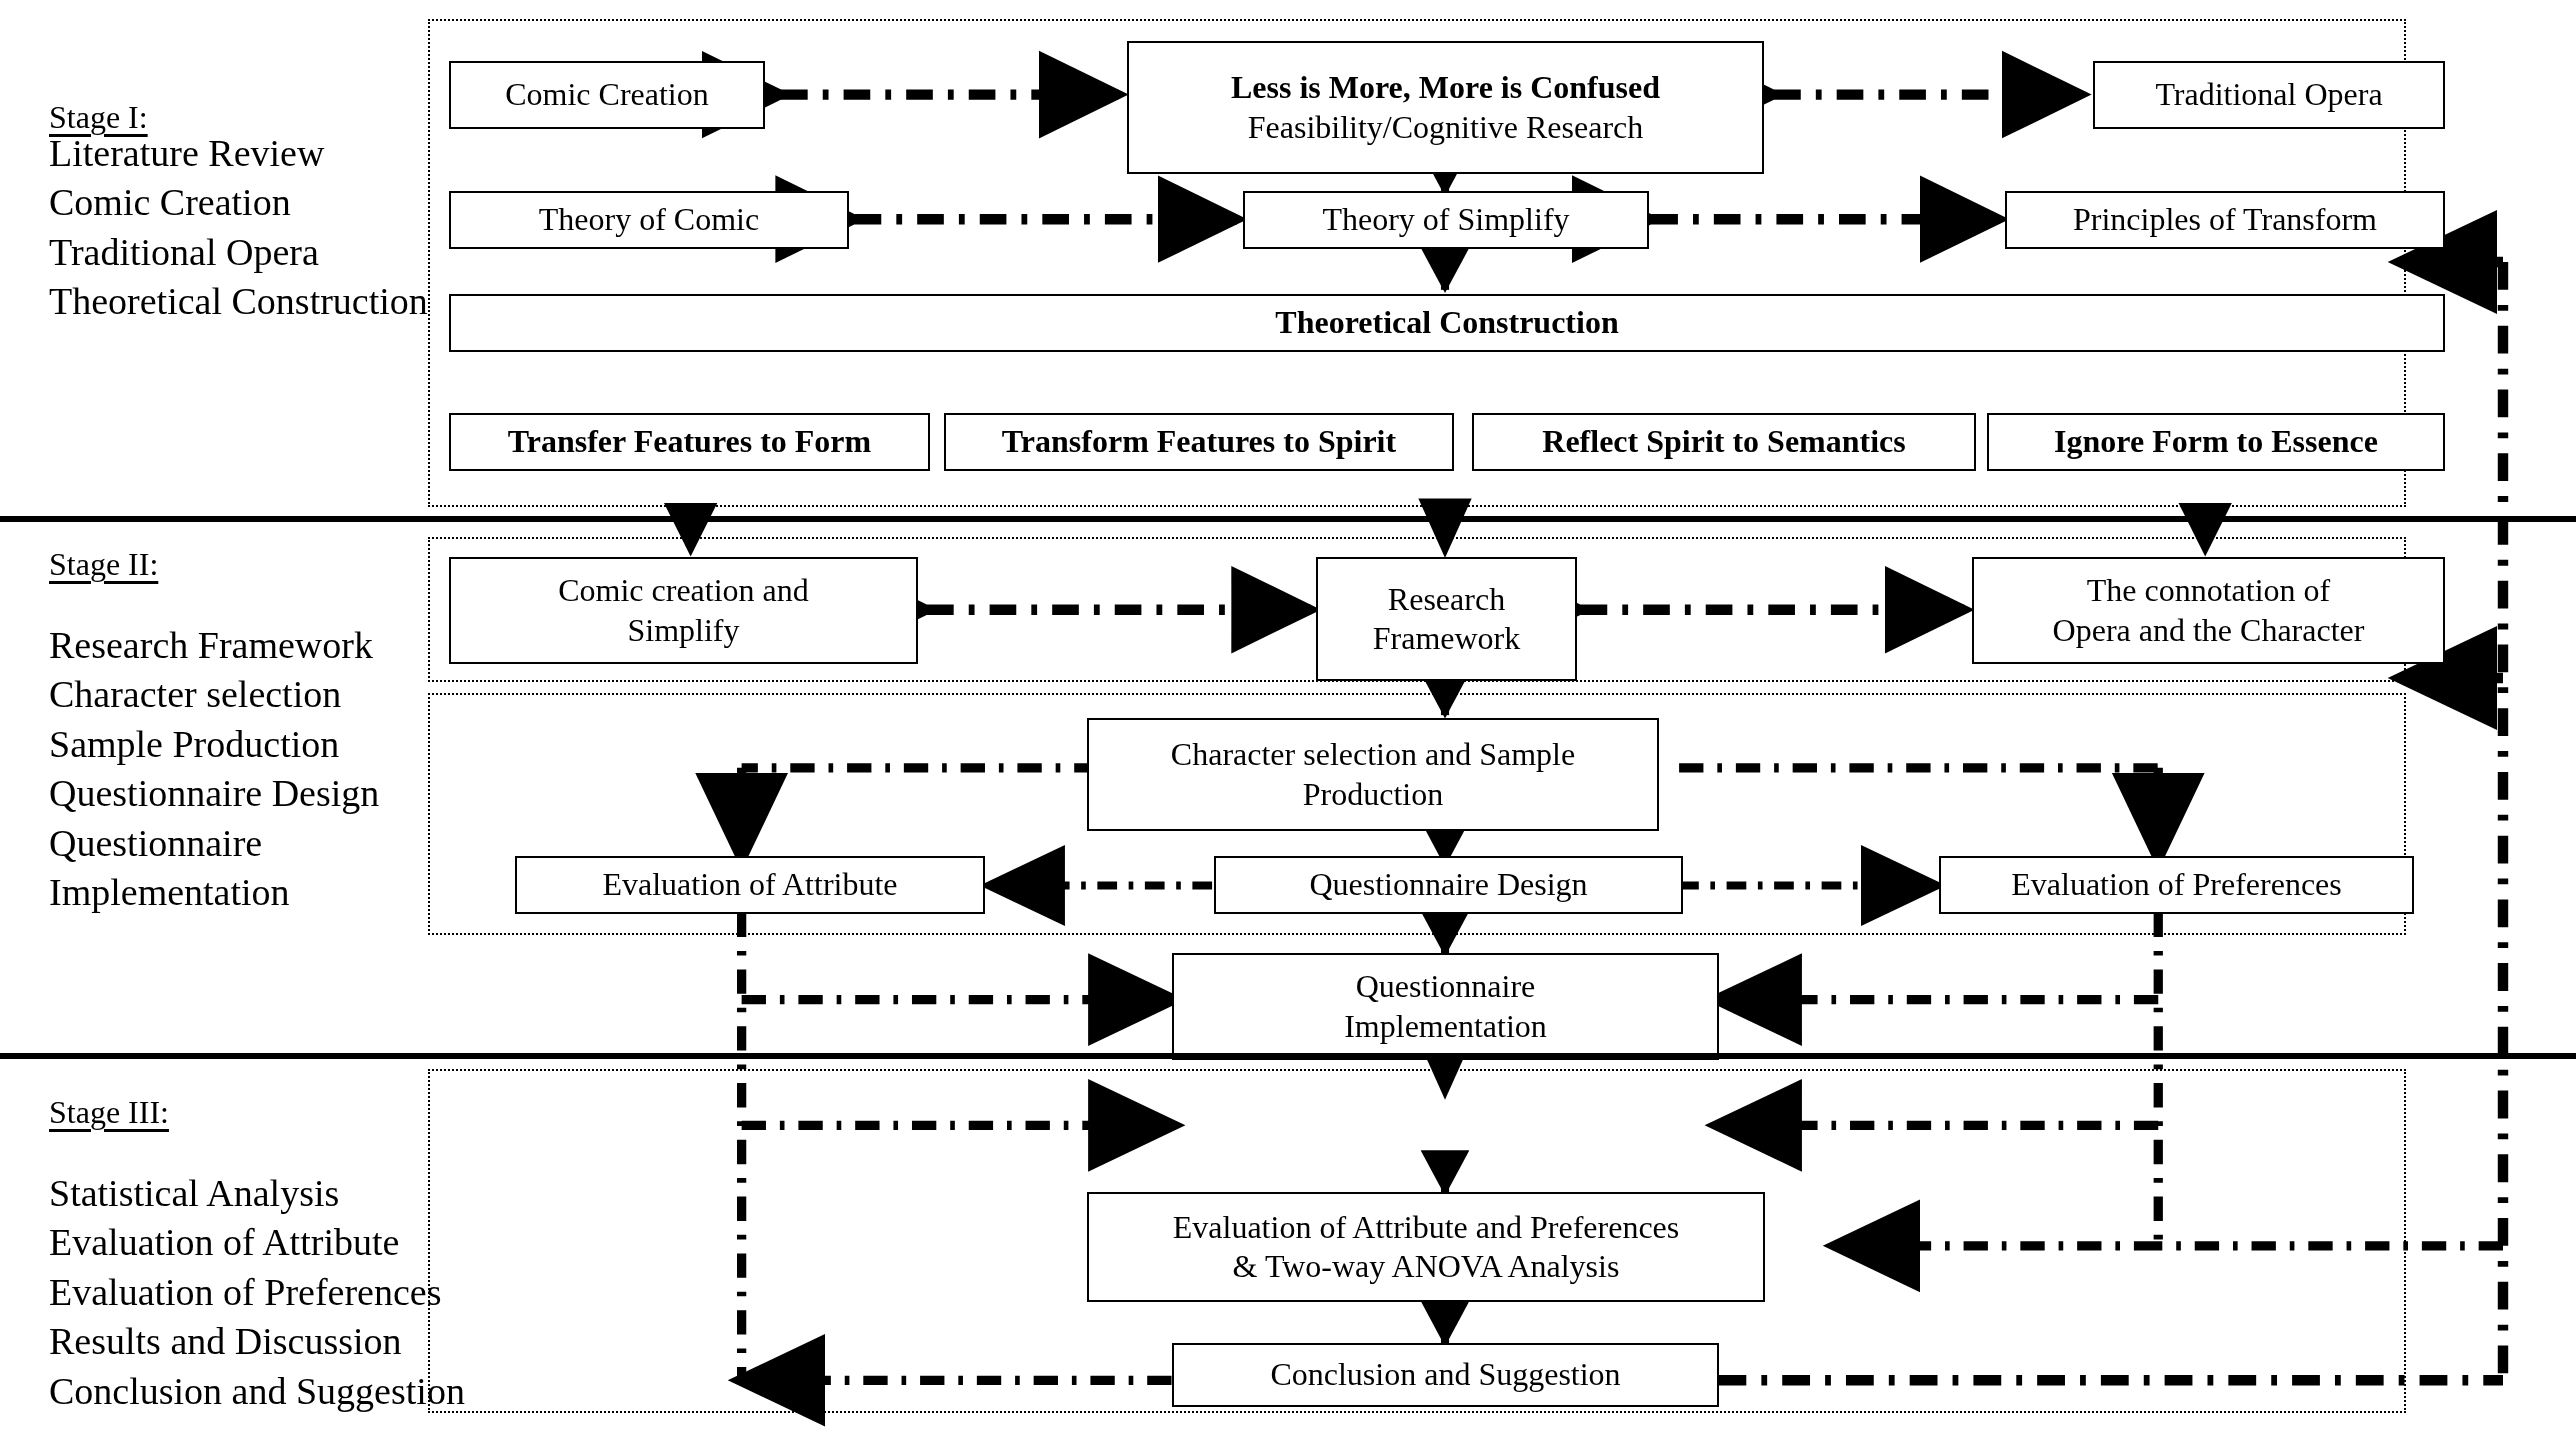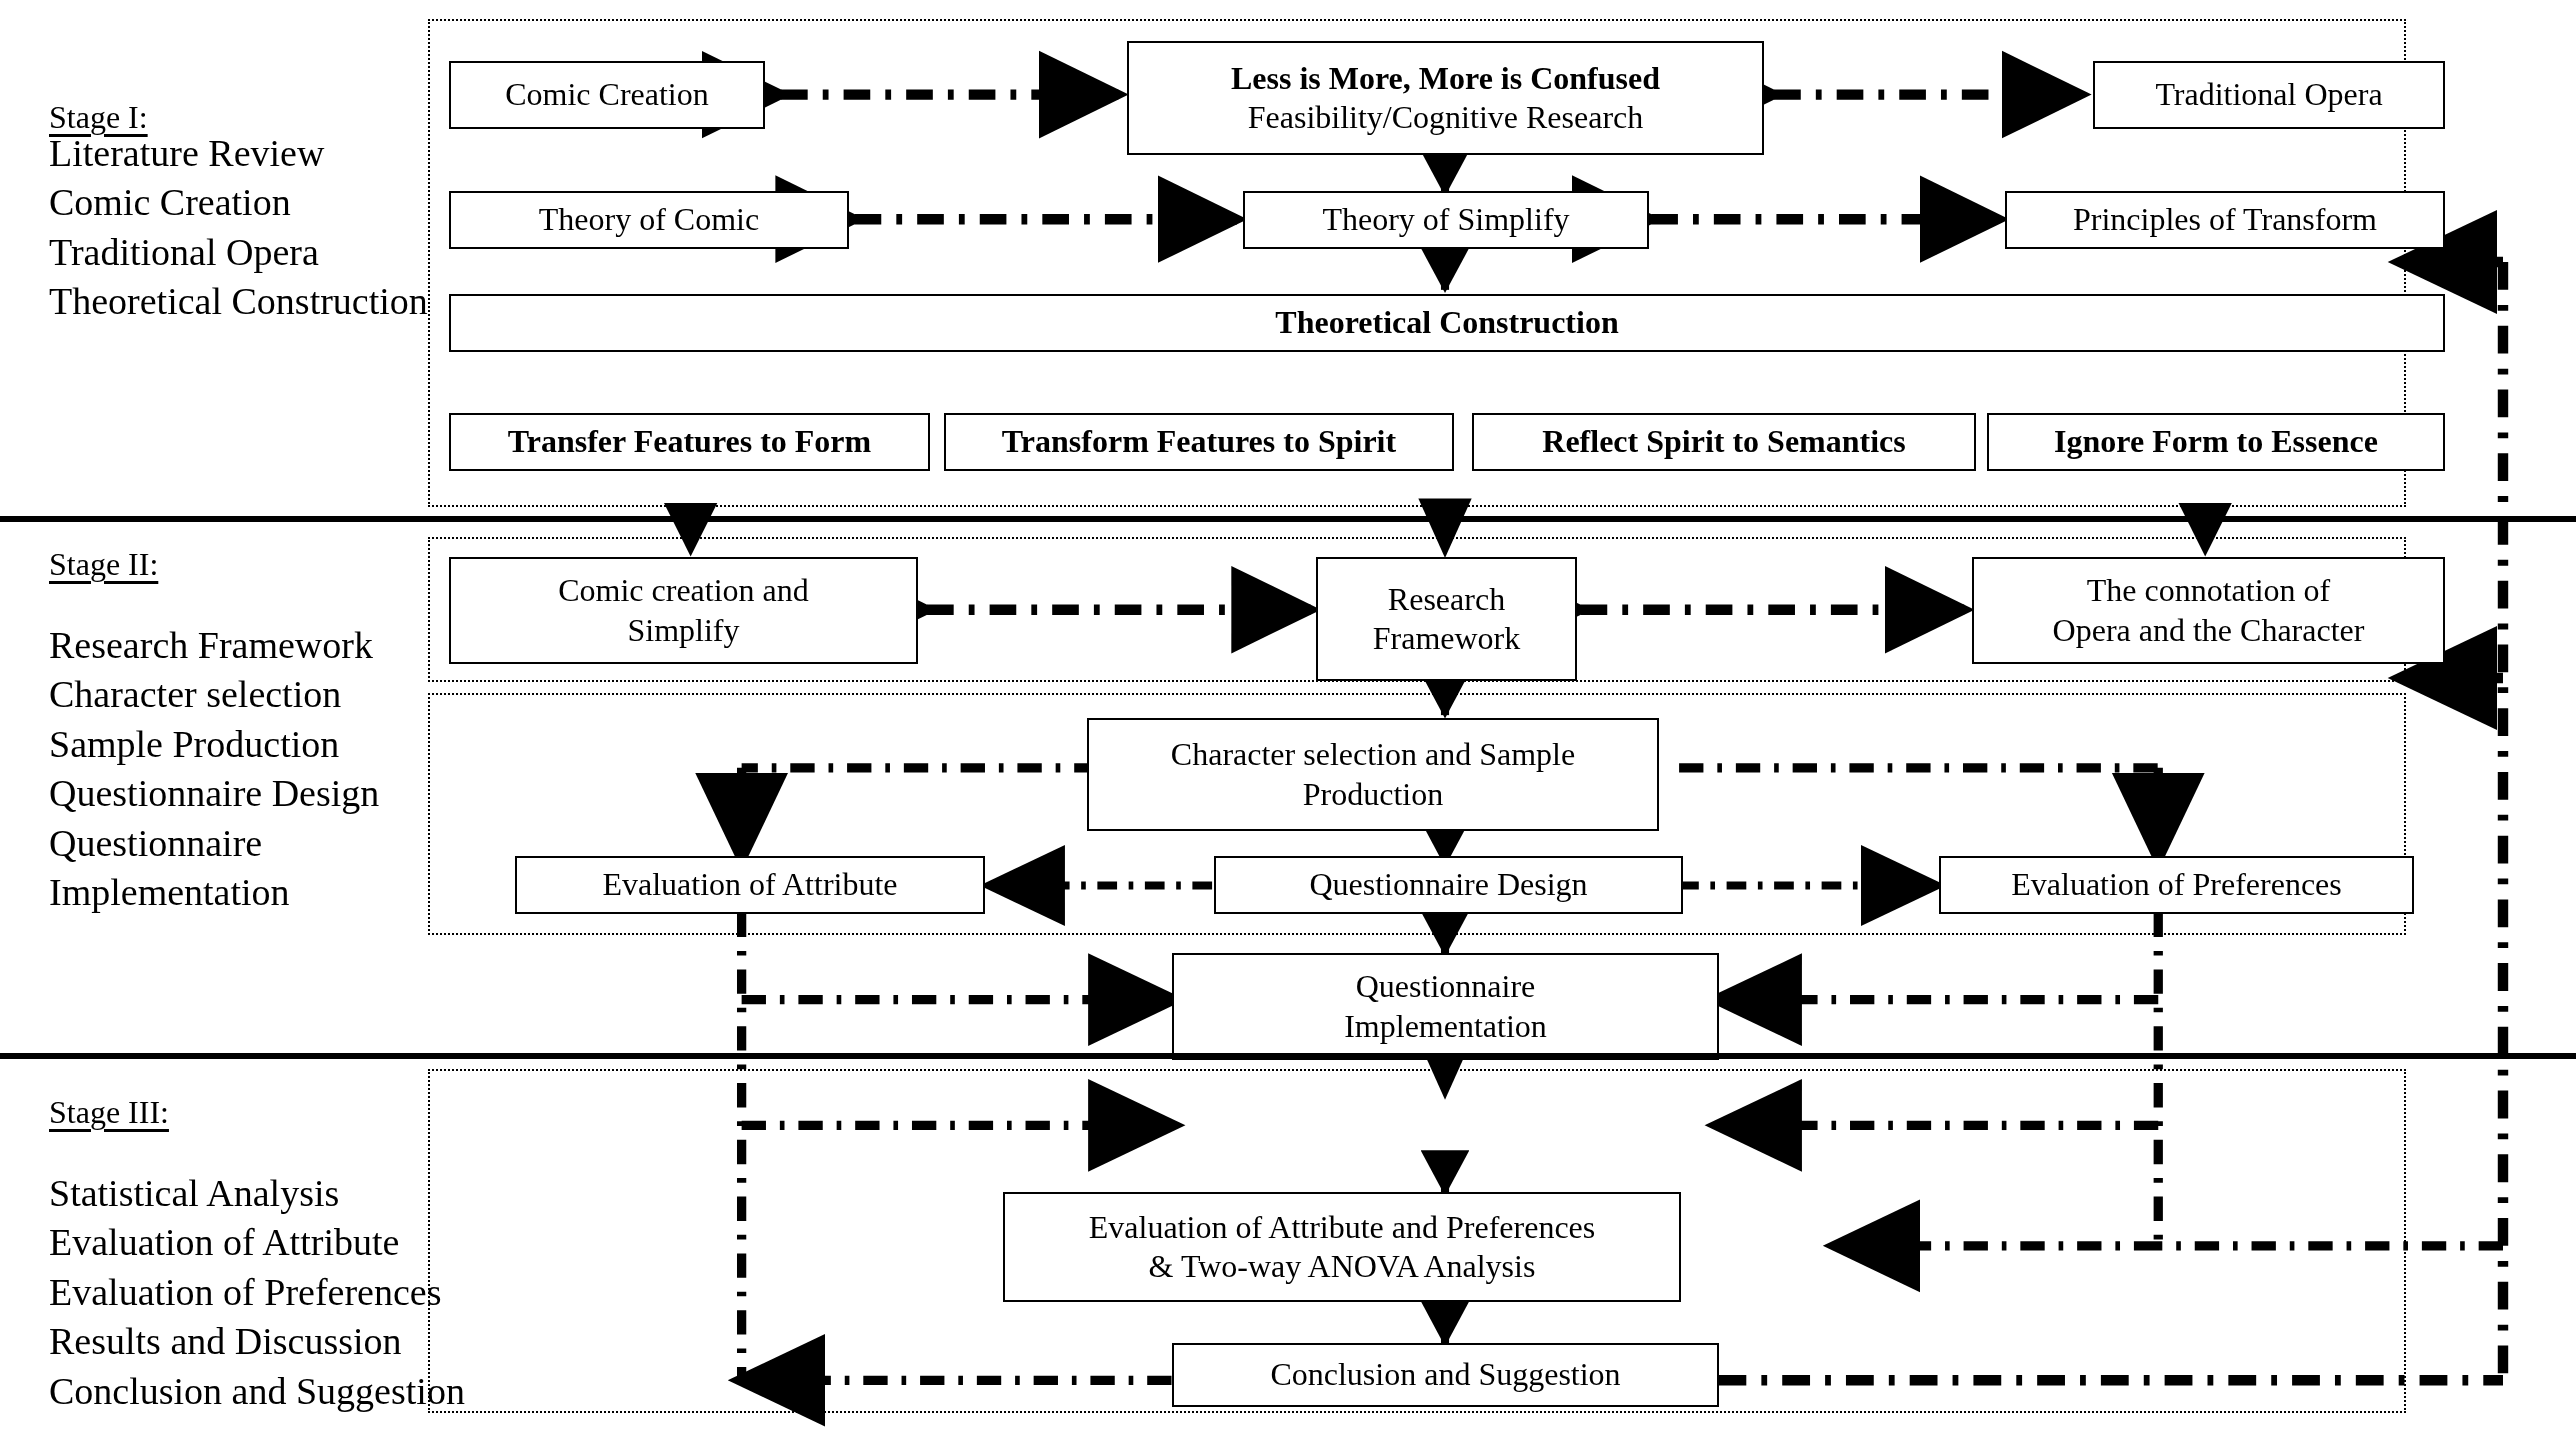--- a/index.html
+++ b/index.html
@@ -237,21 +237,21 @@
 
   <div class="stage-label" style="left:49px; top:1094px;">Stage III:</div>
   <div class="stage-list" style="left:49px; top:1169px;">Statistical Analysis
 Evaluation of Attribute
 Evaluation of Preferences
 Results and Discussion
 Conclusion and Suggestion</div>
 
   <div class="node" style="left:449px; top:61px; width:316px; height:68px;">Comic Creation</div>
 
-  <div class="node two-line" style="left:1127px; top:41px; width:637px; height:114px;">
+  <div class="node two-line" style="left:1127px; top:41px; width:637px; height:133px;">
     <span class="hdr">Less is More, More is Confused</span>
     <span class="sub">Feasibility/Cognitive Research</span>
   </div>
 
   <div class="node" style="left:2093px; top:61px; width:352px; height:68px;">Traditional Opera</div>
 
   <div class="node" style="left:449px; top:191px; width:400px; height:58px;">Theory of Comic</div>
 
   <div class="node" style="left:1243px; top:191px; width:406px; height:58px;">Theory of Simplify</div>
 
@@ -282,19 +282,19 @@
   <div class="node" style="left:515px; top:856px; width:470px; height:58px;">Evaluation of Attribute</div>
 
   <div class="node" style="left:1214px; top:856px; width:469px; height:58px;">Questionnaire Design</div>
 
   <div class="node" style="left:1939px; top:856px; width:475px; height:58px;">Evaluation of Preferences</div>
 
   <div class="node" style="left:1172px; top:953px; width:547px; height:107px; white-space:pre-line;">Questionnaire
 Implementation</div>
 
 
-  <div class="node" style="left:1003px; top:1192px; width:678px; height:110px; white-space:pre-line;">Evaluation of Attribute and Preferences
+  <div class="node" style="left:1087px; top:1192px; width:678px; height:110px; white-space:pre-line;">Evaluation of Attribute and Preferences
 &amp; Two-way ANOVA Analysis</div>
 
   <div class="node" style="left:1172px; top:1343px; width:547px; height:64px;">Conclusion and Suggestion</div>
 
 </div>
 
 
 </body></html>

